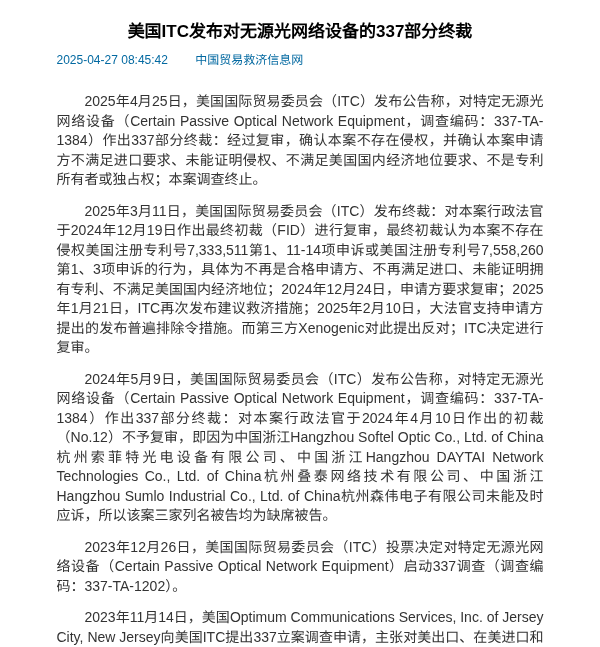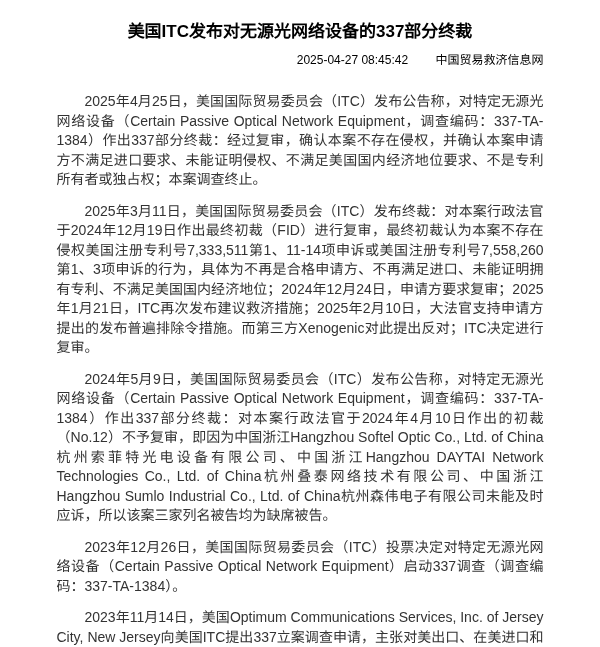--- a/index.html
+++ b/index.html
@@ -23,22 +23,22 @@
     line-height: 23px;
     font-weight: 700;
     color: #000000;
     text-align: center;
     letter-spacing: 0;
   }
   .article-meta {
     margin-top: 9px;
     font-size: 12px;
     line-height: 16px;
-    color: #000000;
-    text-align: right;
+    color: #0369a1;
+    text-align: left;
   }
   .article-meta .meta-source {
     display: inline-block;
     margin-left: 2em;
   }
   .article-content {
     margin-top: 24px;
   }
   .article-content p {
     margin: 12px 0 5px 0;
@@ -59,18 +59,18 @@
 
   <div class="article-meta">
     <span class="meta-datetime">2025-04-27 08:45:42</span>
     <span class="meta-source">中国贸易救济信息网</span>
   </div>
 
   <div class="article-content">
     <p>2025年4月25日，美国国际贸易委员会（ITC）发布公告称，对特定无源光网络设备（Certain Passive Optical Network Equipment，调查编码：337-TA-1384）作出337部分终裁：经过复审，确认本案不存在侵权，并确认本案申请方不满足进口要求、未能证明侵权、不满足美国国内经济地位要求、不是专利所有者或独占权；本案调查终止。</p>
     <p>2025年3月11日，美国国际贸易委员会（ITC）发布终裁：对本案行政法官于2024年12月19日作出最终初裁（FID）进行复审，最终初裁认为本案不存在侵权美国注册专利号7,333,511第1、11-14项申诉或美国注册专利号7,558,260第1、3项申诉的行为，具体为不再是合格申请方、不再满足进口、未能证明拥有专利、不满足美国国内经济地位；2024年12月24日，申请方要求复审；2025年1月21日，ITC再次发布建议救济措施；2025年2月10日，大法官支持申请方提出的发布普遍排除令措施。而第三方Xenogenic对此提出反对；ITC决定进行复审。</p>
     <p>2024年5月9日，美国国际贸易委员会（ITC）发布公告称，对特定无源光网络设备（Certain Passive Optical Network Equipment，调查编码：337-TA-1384）作出337部分终裁：对本案行政法官于2024年4月10日作出的初裁（No.12）不予复审，即因为中国浙江Hangzhou Softel Optic Co., Ltd. of China杭州索菲特光电设备有限公司、中国浙江Hangzhou DAYTAI Network Technologies Co., Ltd. of China杭州叠泰网络技术有限公司、中国浙江Hangzhou Sumlo Industrial Co., Ltd. of China杭州森伟电子有限公司未能及时应诉，所以该案三家列名被告均为缺席被告。</p>
-    <p>2023年12月26日，美国国际贸易委员会（ITC）投票决定对特定无源光网络设备（Certain Passive Optical Network Equipment）启动337调查（调查编码：337-TA-1384）。</p>
+    <p>2023年12月26日，美国国际贸易委员会（ITC）投票决定对特定无源光网络设备（Certain Passive Optical Network Equipment）启动337调查（调查编码：337-TA-1202）。</p>
     <p>2023年11月14日，美国Optimum Communications Services, Inc. of Jersey City, New Jersey向美国ITC提出337立案调查申请，主张对美出口、在美进口和在美销售的该产品违反了美国337条款（侵权美国注册专利号7,558,260、7,333,511），请求美国ITC发布普遍排除令或有限排除令、禁止令。</p>
 
   </div>
 
 </div>
 
 </body></html>

